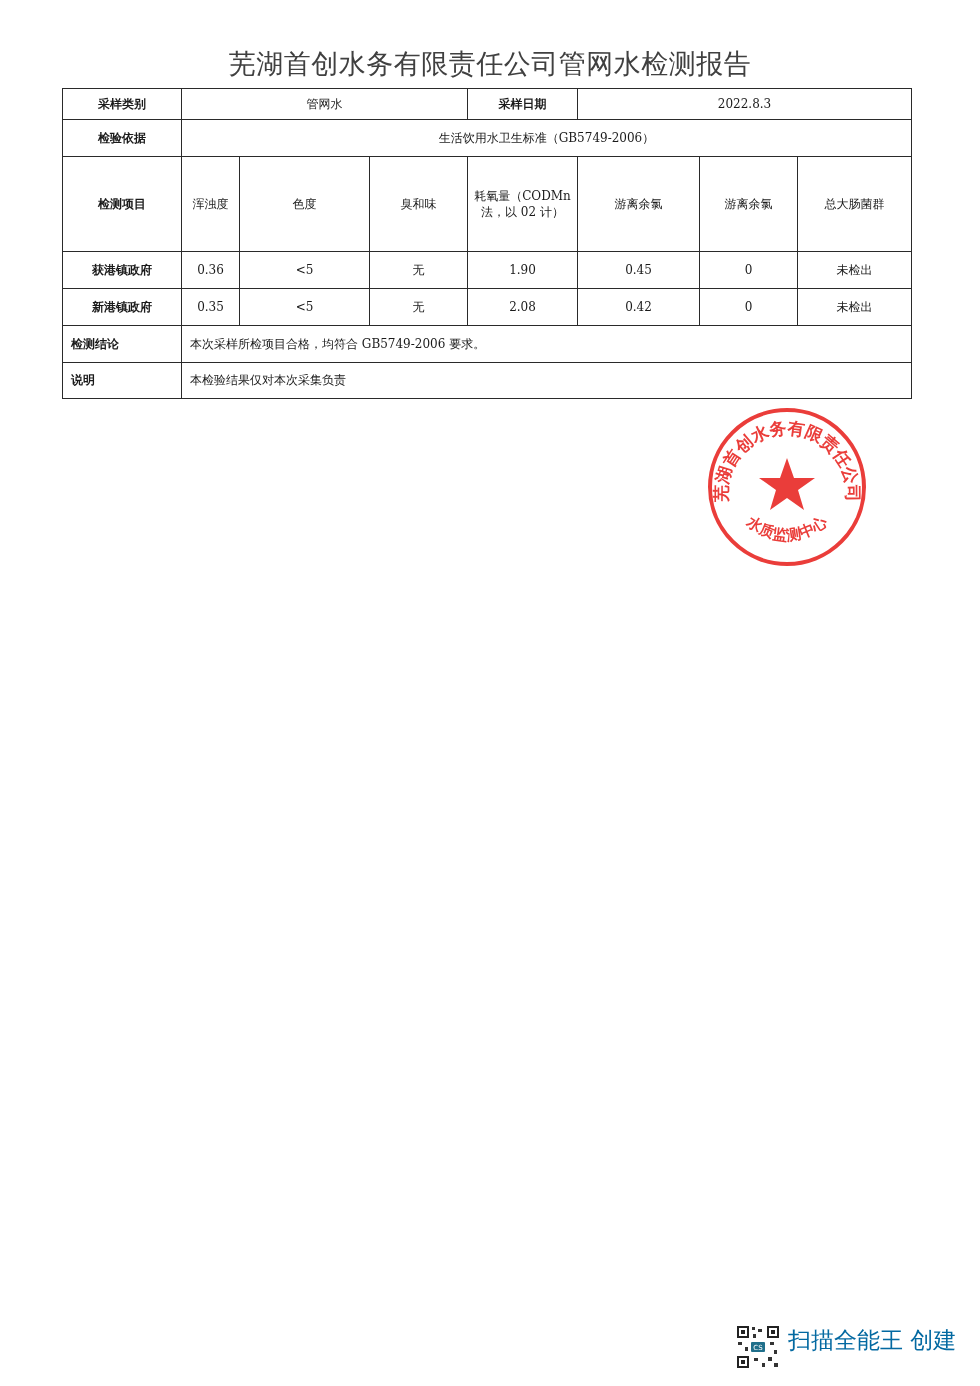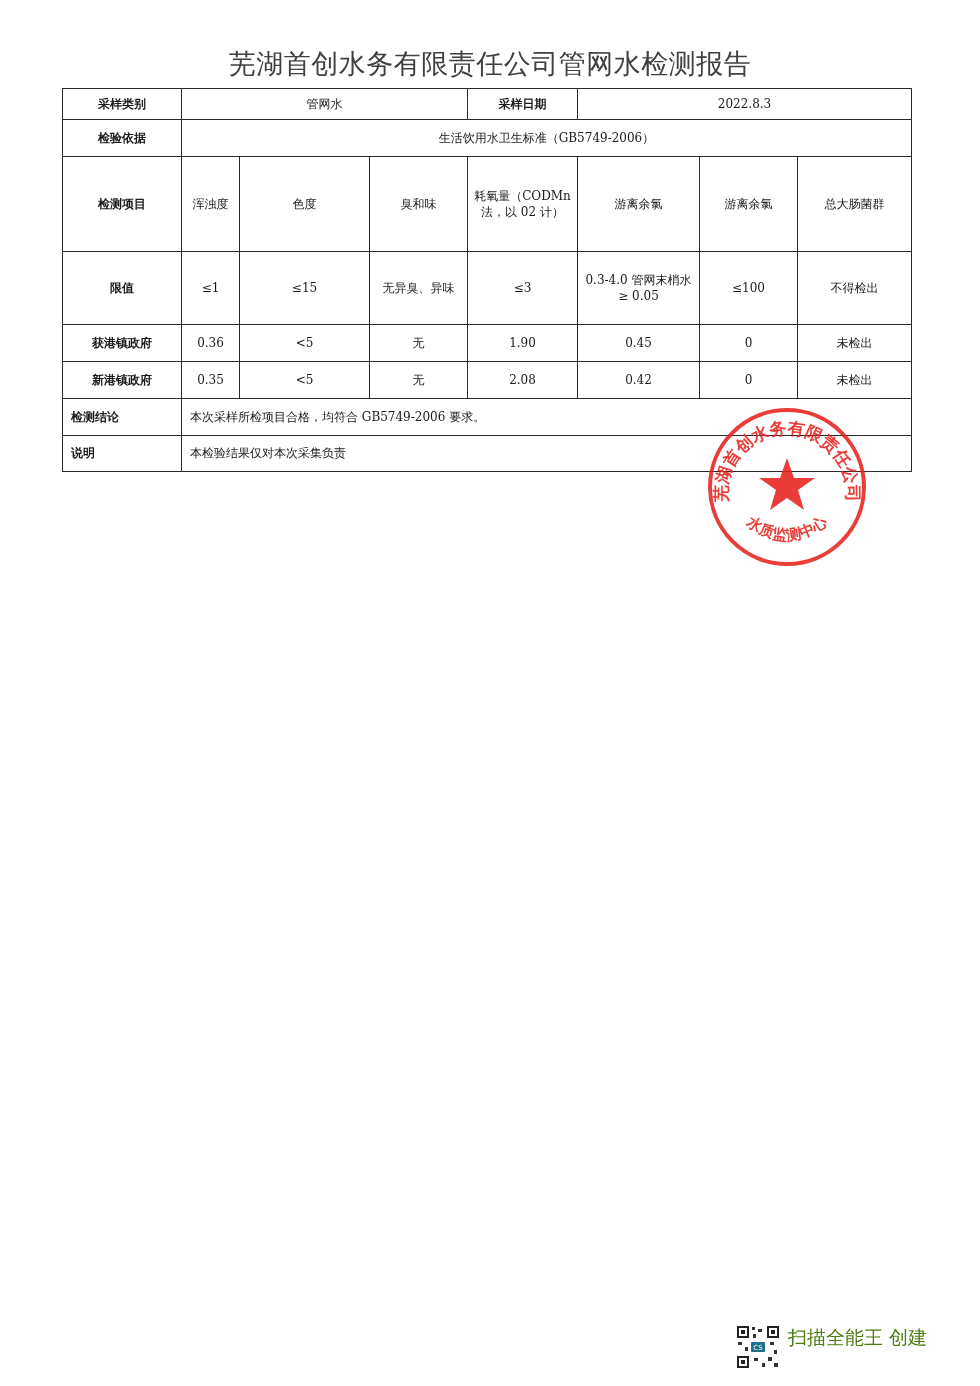--- a/index.html
+++ b/index.html
@@ -35,21 +35,21 @@
 
   .seal {
     position: absolute; left: 706px; top: 406px; width: 162px; height: 162px;
     pointer-events: none; opacity: 0.88;
   }
   .footer {
     position: absolute; left: 736px; top: 1325px; height: 44px; display: flex; align-items: flex-start; gap: 8px;
   }
   .qr { width: 44px; height: 44px; }
   .footer-text {
-    font-family: "DejaVu Sans", "Liberation Sans", sans-serif; font-size: 19px; color: #4d7c0f;
+    font-family: "DejaVu Sans", "Liberation Sans", sans-serif; font-size: 23px; color: #0369a1;
   }
 </style>
 </head>
 <body>
 
 <div class="title">芜湖首创水务有限责任公司管网水检测报告</div>
 
 <table class="report">
   <colgroup>
     <col style="width:119px">
@@ -74,30 +74,20 @@
   </tr>
   <tr class="r-items">
     <td class="bold">检测项目</td>
     <td>浑浊度</td>
     <td>色度</td>
     <td>臭和味</td>
     <td>耗氧量（CODMn 法，以 02 计）</td>
     <td>游离余氯</td>
     <td>游离余氯</td>
     <td>总大肠菌群</td>
-  </tr>
-  <tr class="r-limit">
-    <td class="bold">限值</td>
-    <td>≤1</td>
-    <td>≤15</td>
-    <td>无异臭、异味</td>
-    <td>≤3</td>
-    <td>0.3-4.0 管网末梢水≥ 0.05</td>
-    <td>≤100</td>
-    <td>不得检出</td>
   </tr>
   <tr class="r-site">
     <td class="bold">获港镇政府</td>
     <td>0.36</td>
     <td>&lt;5</td>
     <td>无</td>
     <td>1.90</td>
     <td>0.45</td>
     <td>0</td>
     <td>未检出</td>

